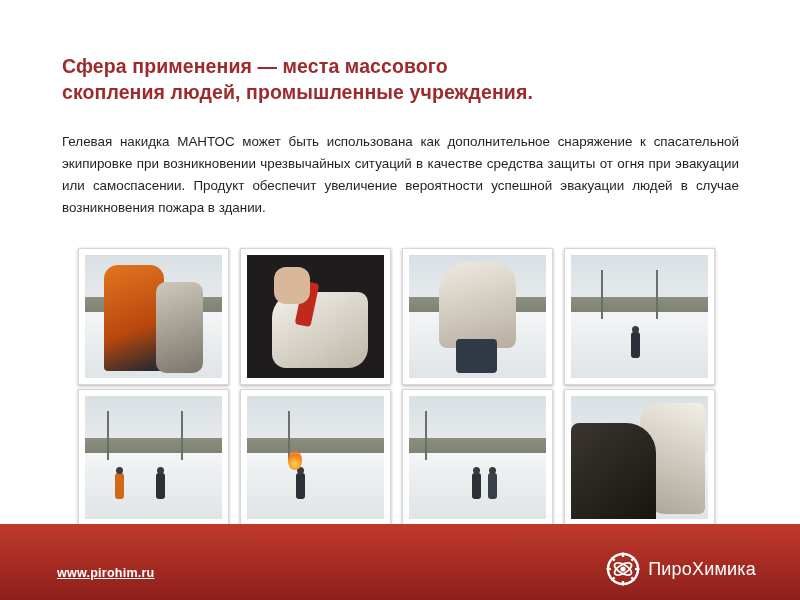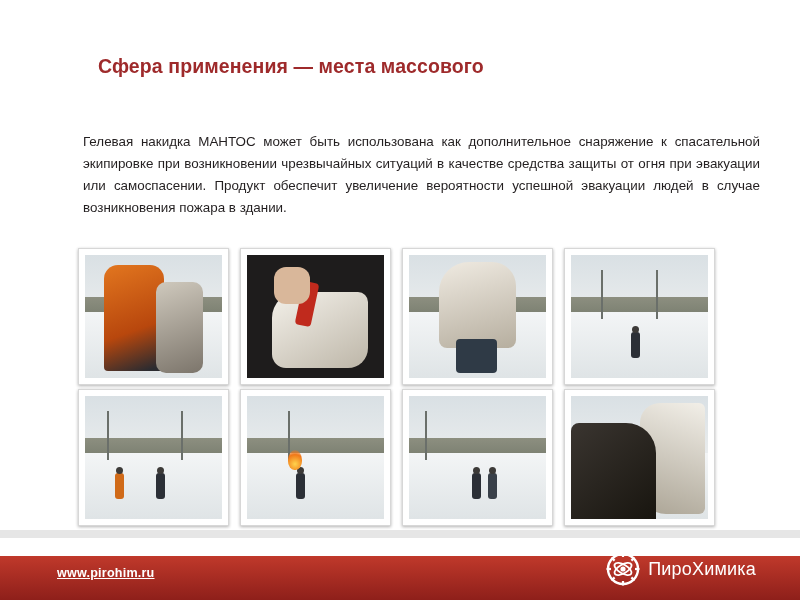--- a/index.html
+++ b/index.html
@@ -28,34 +28,33 @@
     position: absolute;
     left: 62px;
     top: 40px;
     width: 700px;
     font-size: 19.5px;
     font-weight: bold;
     color: #9e2a2b;
     line-height: 1.35;
     letter-spacing: 0.1px;
   }
-  .title .line { display: block; margin-left: 36px; }
+  .title .line { display: block; }
 
   
   .body-text {
     position: absolute;
     left: 62px;
     top: 118px;
     width: 677px;
     font-size: 13.4px;
     color: #231f20;
     line-height: 1.62;
     text-align: justify;
     text-justify: inter-word;
-    margin-left: 21px;
   }
 
   
   .gallery {
     position: absolute;
     left: 78px;
     top: 248px;
     width: 640px;
     height: 285px;
   }
@@ -167,21 +166,21 @@
   .look-flame .flame {
     position: absolute; left: 30%; top: 44%; width: 14px; height: 20px;
     background: radial-gradient(circle at 50% 70%, #ffd34d, #f07818 60%, rgba(240,120,24,0));
     border-radius: 50% 50% 45% 45%;
   }
 
   
   .footer-band {
     position: absolute;
     left: 0; bottom: 0;
-    width: 800px; height: 44px;
+    width: 800px; height: 76px;
     background: linear-gradient(#c0392b, #8e1f1a);
   }
   .footer-top-line {
     position: absolute;
     left: 0; bottom: 62px;
     width: 800px; height: 8px;
     background: #e6e6e6;
   }
   .footer-url {
     position: absolute;
@@ -210,20 +209,21 @@
     white-space: nowrap;
   }
 </style>
 </head>
 <body>
 
 <div class="slide">
 
   <h1 class="title">
     <span class="line">Сфера применения — места массового</span>
+    <span class="line">скопления людей, промышленные учреждения.</span>
   </h1>
 
   <p class="body-text">Гелевая накидка МАНТОС может быть использована как дополнительное снаряжение к спасательной экипировке при возникновении чрезвычайных ситуаций в качестве средства защиты от огня при эвакуации или самоспасении. Продукт обеспечит увеличение вероятности успешной эвакуации людей в случае возникновения пожара в здании.</p>
 
   <div class="gallery">
 
     <div class="photo-row row1">
 
       <div class="photo c0">
         <div class="photo-inner look-orange">

